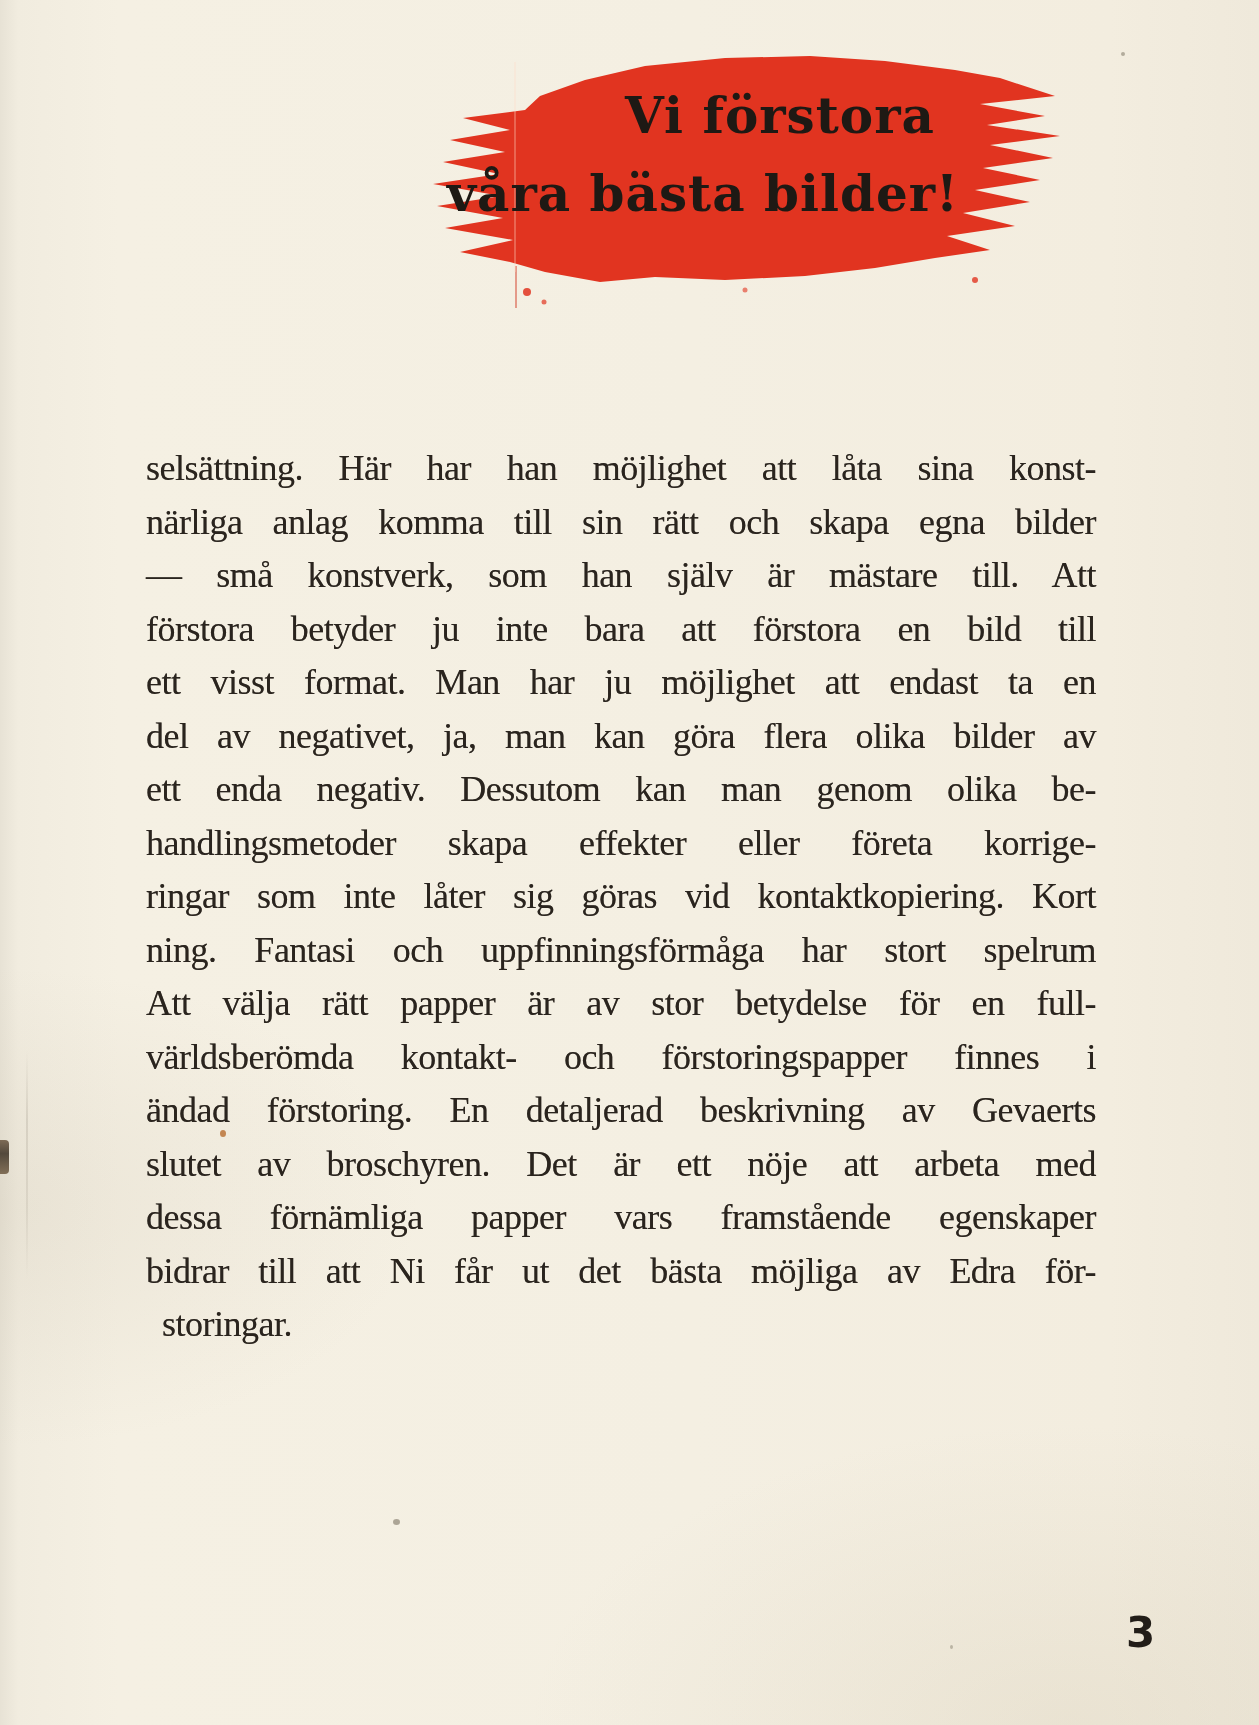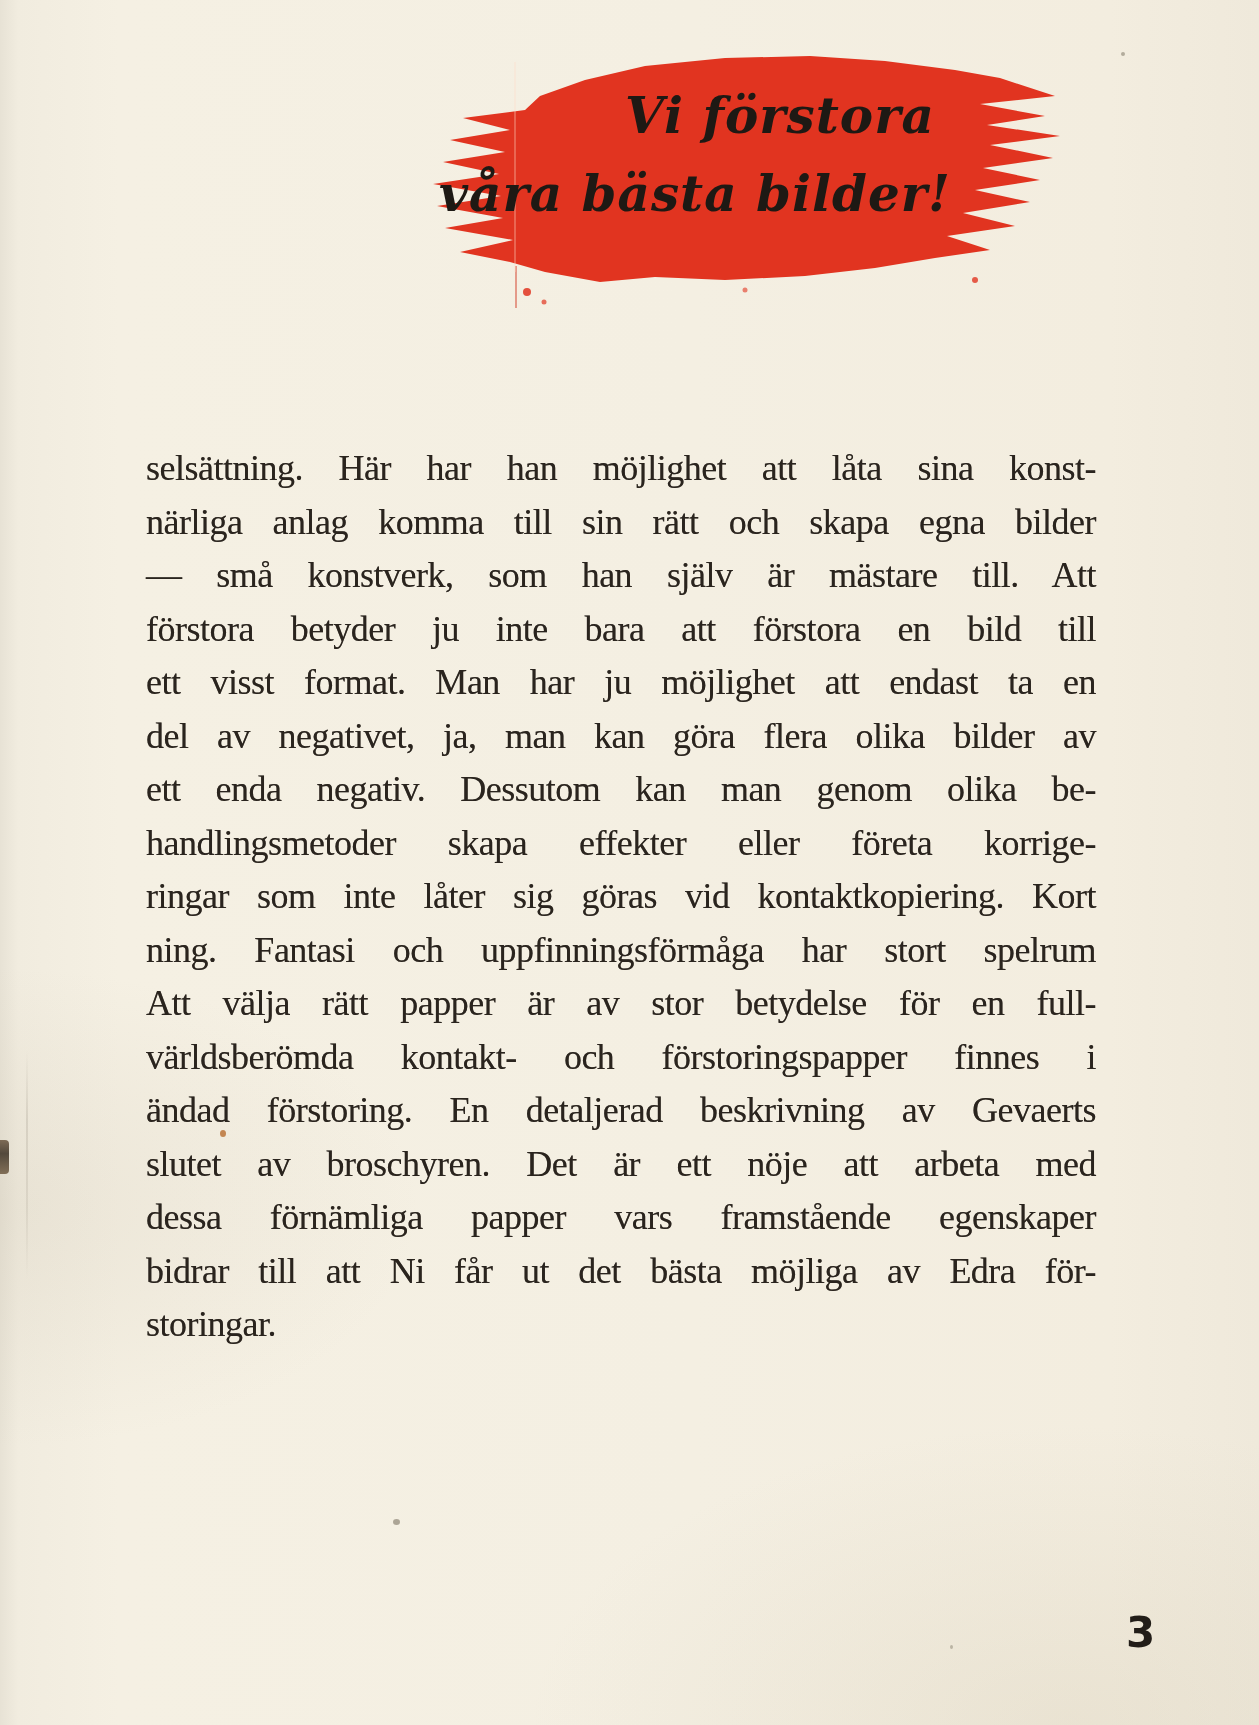--- a/index.html
+++ b/index.html
@@ -9,33 +9,33 @@
       radial-gradient(ellipse 900px 500px at 85% 100%, rgba(205,195,170,0.25), rgba(0,0,0,0) 60%),
       radial-gradient(ellipse 700px 400px at 0% 70%, rgba(190,180,160,0.18), rgba(0,0,0,0) 60%),
       linear-gradient(90deg,#e7e2d5 0px,#f1ecdf 18px,#f5f0e3 120px,#f4efe2 55%,#f3eddf 88%,#efe9db 100%);
     font-family:"Liberation Serif", serif;
   }
   
   .badge{position:absolute;left:415px;top:28px;width:650px;height:290px;}
   .badge svg{position:absolute;left:0;top:0;width:100%;height:100%;}
   .badge-text{
     position:absolute;white-space:nowrap;color:#1e1914;
-    font-family:"DejaVu Serif", serif;font-weight:bold;font-style:italic;
+    font-family:"DejaVu Serif", serif;font-weight:bold;
     font-size:50px;letter-spacing:1px;z-index:2;
   }
   .badge-line1{top:58px;left:365px;transform:translateX(-50%);}
-  .badge-line2{top:136px;left:280px;transform:translateX(-50%);}
+  .badge-line2{top:136px;left:288px;transform:translateX(-50%);}
   
   .paragraph{
     position:absolute;left:146px;top:442px;width:950px;
     font-size:36px;line-height:53.5px;letter-spacing:-0.5px;
     color:#2a241e;text-shadow:0 0 0.5px rgba(42,36,30,0.55);
   }
   .tline{text-align:justify;text-align-last:justify;}
-  .tline.lastline{text-align-last:left;}
+  .tline.lastline{text-align-last:left;margin-left:16px;}
   .initial{font-size:62px;line-height:0;letter-spacing:0;}
   
   .pagenum{
     position:absolute;left:1126px;top:1608px;
     font-family:"DejaVu Sans", sans-serif;font-weight:bold;
     font-size:42px;color:#221d18;
   }
   
   .staple{
     position:absolute;left:0px;top:1140px;width:9px;height:34px;

